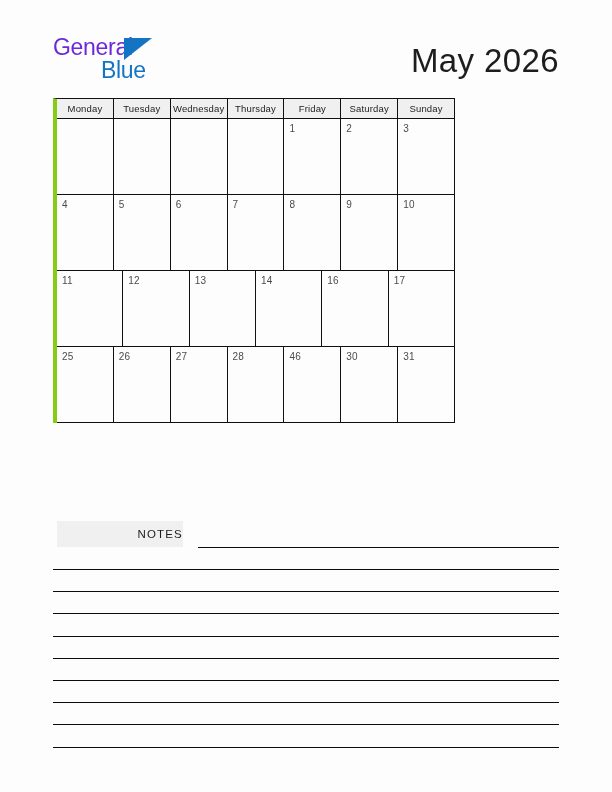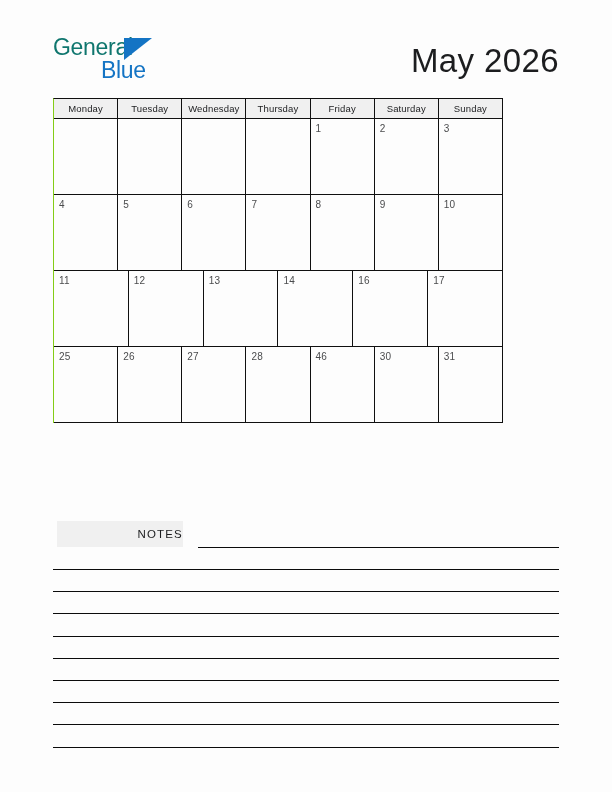--- a/index.html
+++ b/index.html
@@ -30,21 +30,21 @@
     top: 0;
     width: 200px;
     height: 56px;
   }
   .logo-general {
     position: absolute;
     left: 0;
     top: 2px;
     font-size: 23px;
     letter-spacing: -0.3px;
-    color: #0f766e;
+    color: #6d28d9;
     font-family: "Liberation Sans", sans-serif;
   }
   .logo-triangle {
     position: absolute;
     left: 71px;
     top: 6px;
     width: 0;
     height: 0;
     border-left: 28px solid #1474c4;
     border-bottom: 22px solid transparent;
@@ -69,22 +69,22 @@
     white-space: nowrap;
     font-family: "Liberation Sans", sans-serif;
     margin-left: 40px;
   }
 
   
   .calendar {
     position: absolute;
     left: 53px;
     top: 98px;
-    width: 450px;
-    border-left: 1px solid #84cc16;
+    width: 402px;
+    border-left: 4px solid #84cc16;
     border-top: 1px solid #101010;
     box-sizing: border-box;
   }
   .cal-row {
     display: flex;
     width: 100%;
   }
   .cal-cell {
     flex: 1 1 0;
     box-sizing: border-box;

